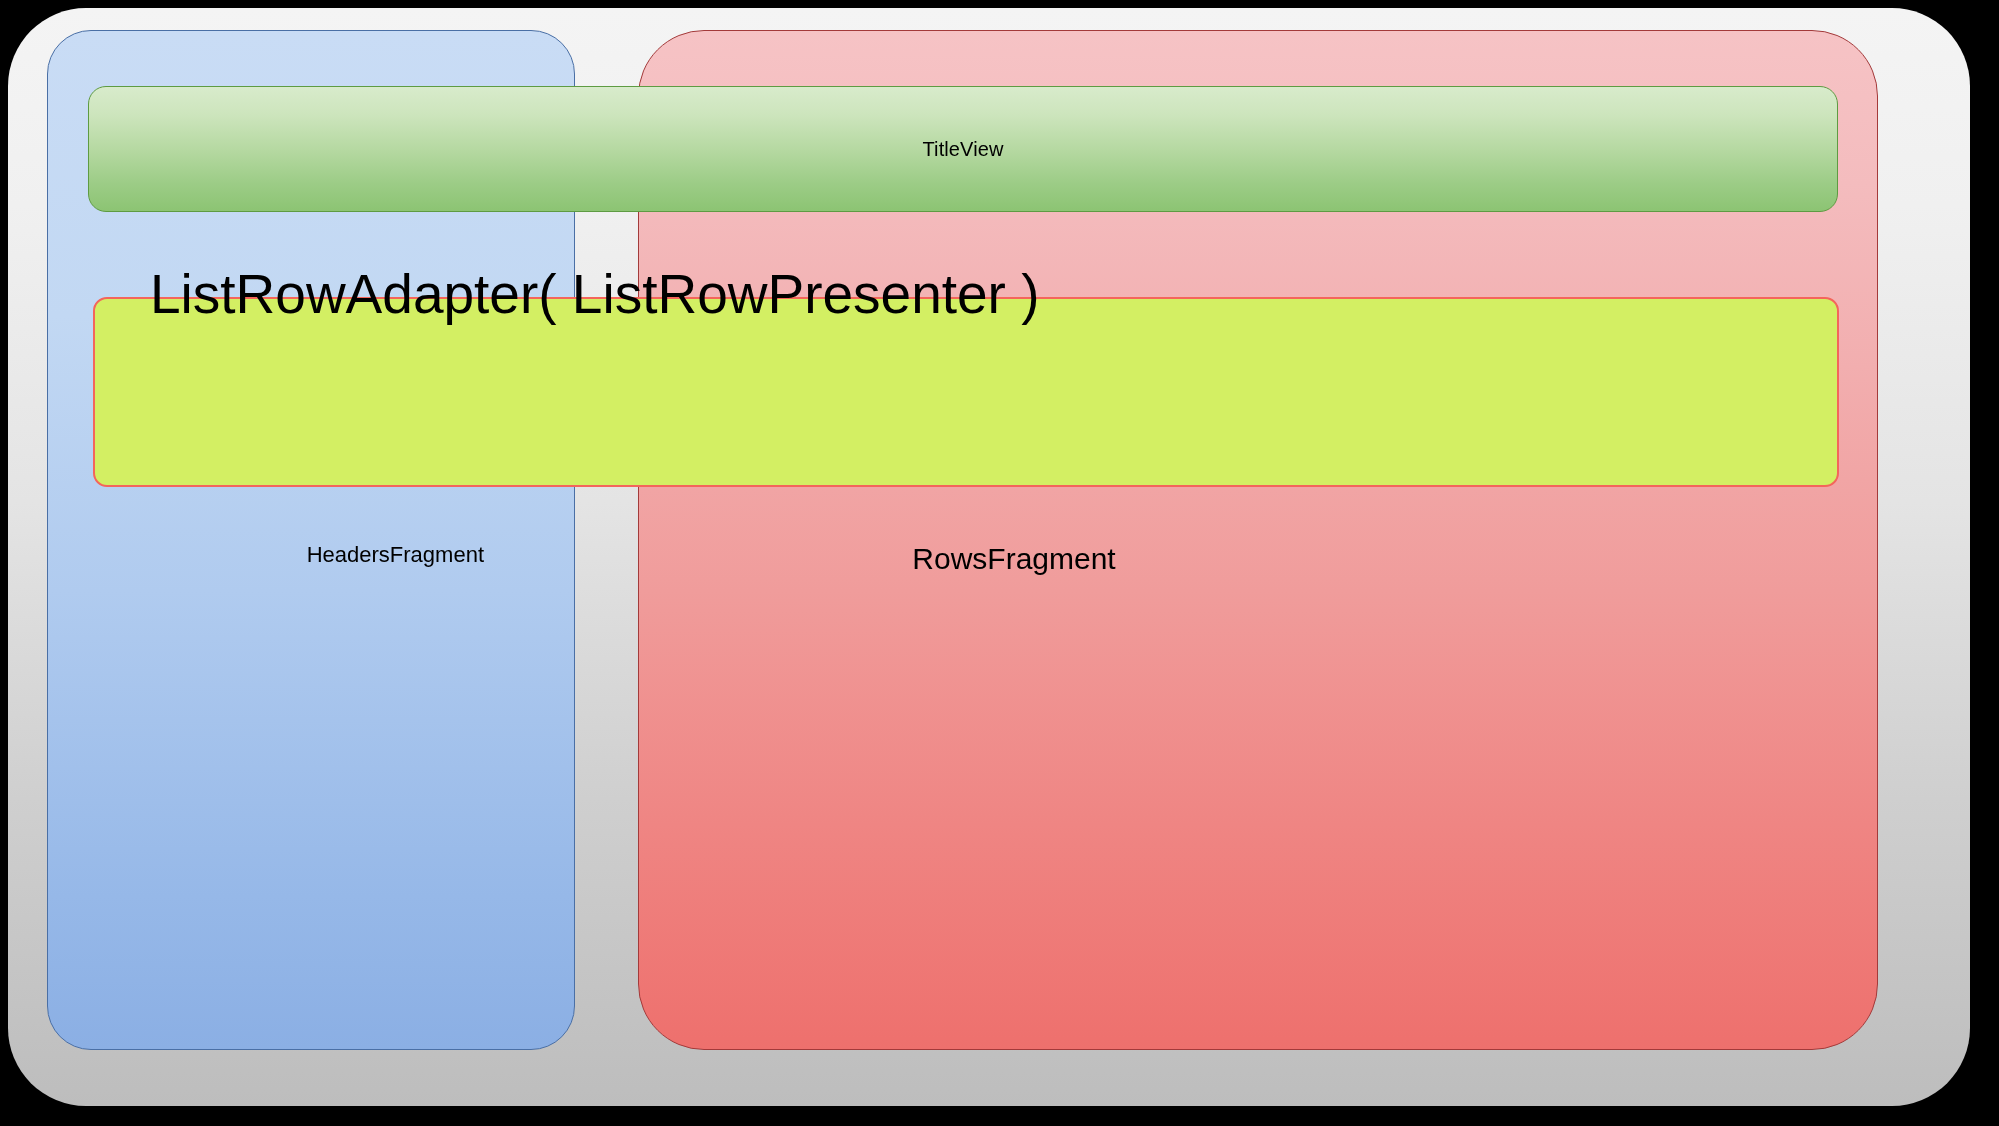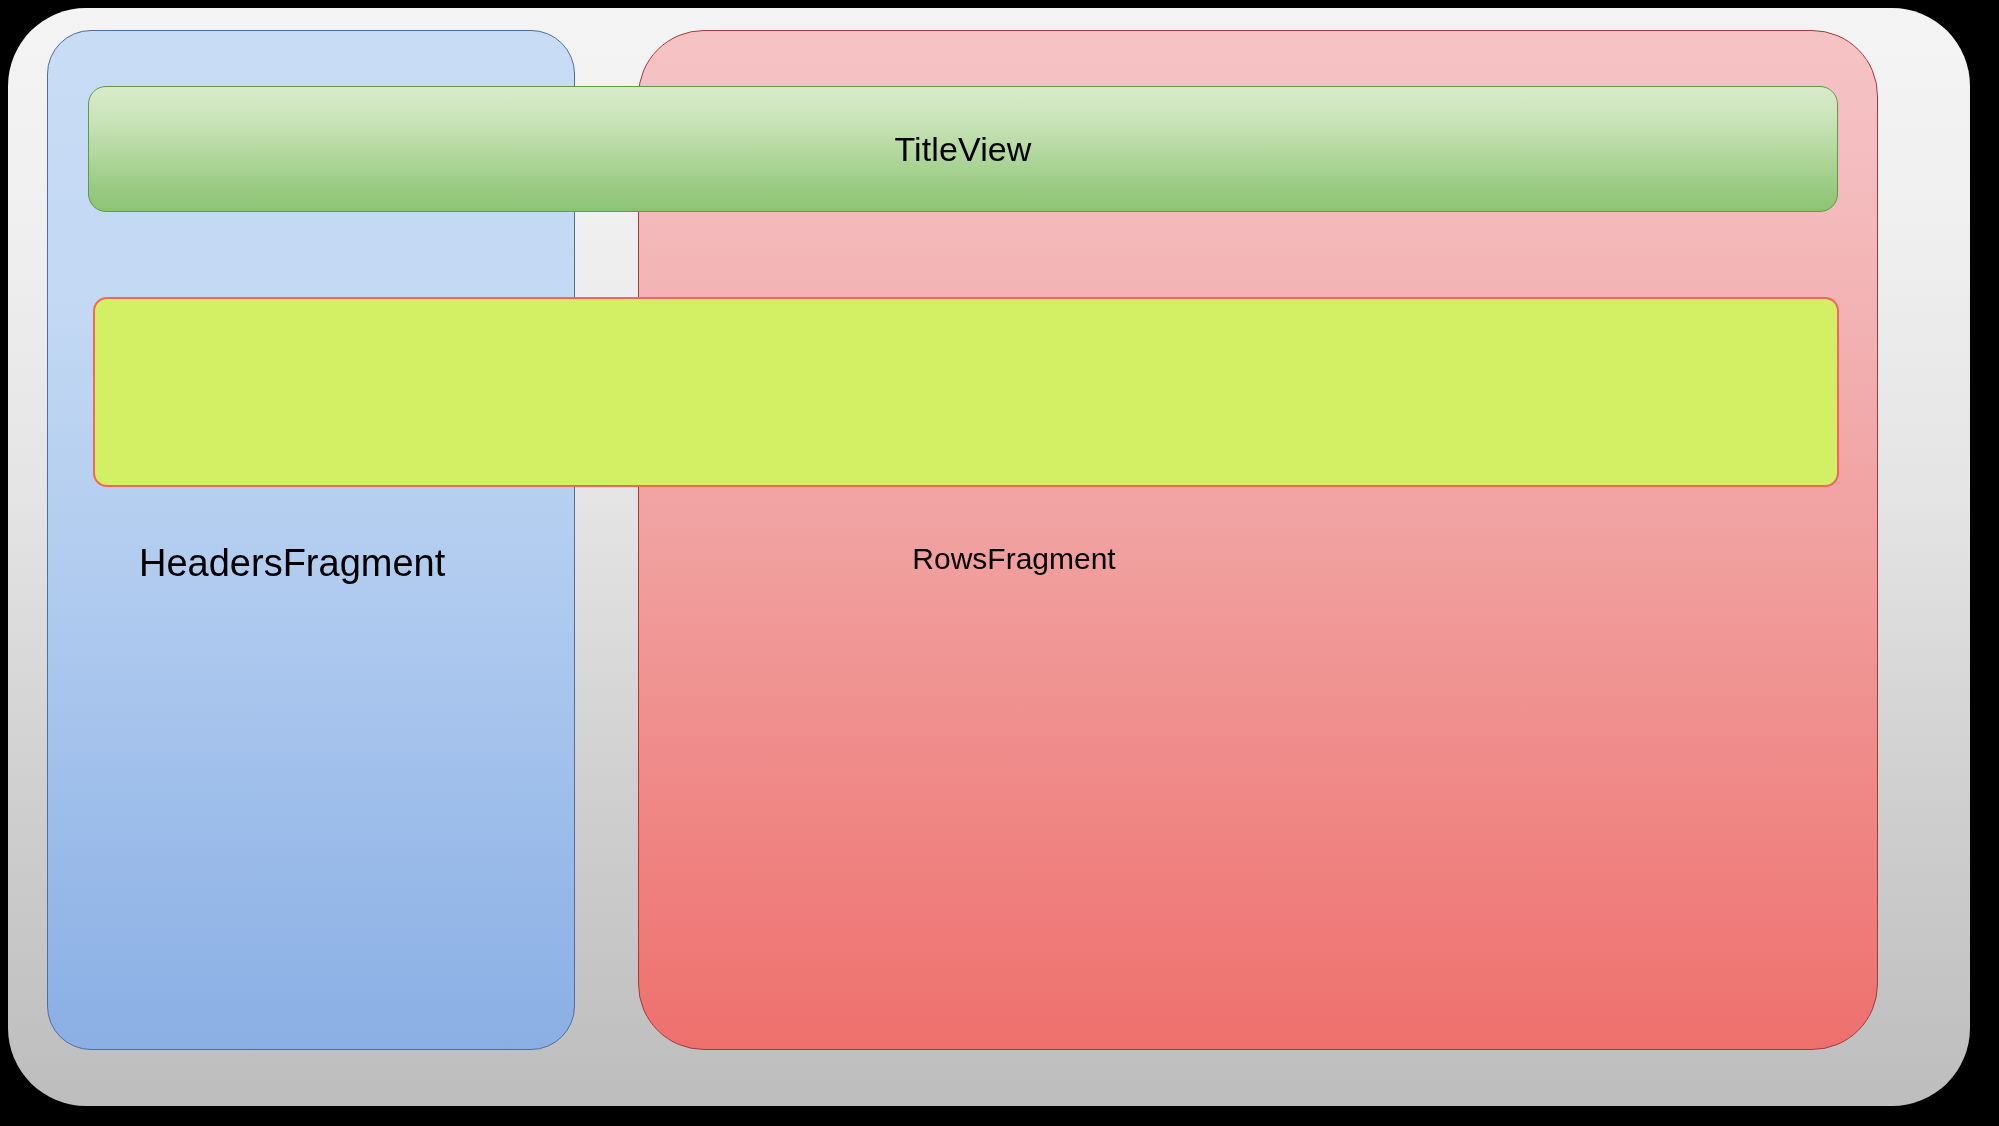--- a/index.html
+++ b/index.html
@@ -63,21 +63,21 @@
     height: 126px;
     border-radius: 18px;
     background: linear-gradient(to bottom, #d8ebcb 0%, #cde5bd 22%, #b6d9a2 50%, #9ccc86 78%, #8cc473 100%);
     border: 1.5px solid #5e9b42;
     box-sizing: border-box;
     display: flex;
     align-items: center;
     justify-content: center;
   }
   .title-view-label {
-    font-size: 34px;
+    font-size: 20px;
     color: #000000;
     font-weight: 400;
     letter-spacing: 0.1px;
   }
 
   
   .row-box {
     position: absolute;
     left: 93px;
     top: 297px;
@@ -106,23 +106,23 @@
     font-size: 52px;
   }
   .lbl-listrowadapter-card {
     left: 783px;
     top: 374px;
     font-size: 52px;
   }
   .lbl-headers-fragment {
     left: 139px;
     top: 542px;
-    font-size: 38px;
+    font-size: 22px;
     width: 345px;
-    text-align: left;
+    text-align: right;
   }
   .lbl-rows-fragment {
     left: 884px;
     top: 542px;
     font-size: 30px;
     width: 260px;
     text-align: center;
   }
 </style>
 </head>
@@ -135,20 +135,21 @@
   <div class="headers-fragment"></div>
 
   <div class="rows-fragment"></div>
 
   <div class="title-view">
     <span class="title-view-label">TitleView</span>
   </div>
 
   <div class="row-box"></div>
 
+  <div class="lbl lbl-listrowadapter-presenter">ListRowAdapter( ListRowPresenter )</div>
 
 
 
   <div class="lbl lbl-headers-fragment">HeadersFragment</div>
 
   <div class="lbl lbl-rows-fragment">RowsFragment</div>
 
 </div>
 
 </body></html>

